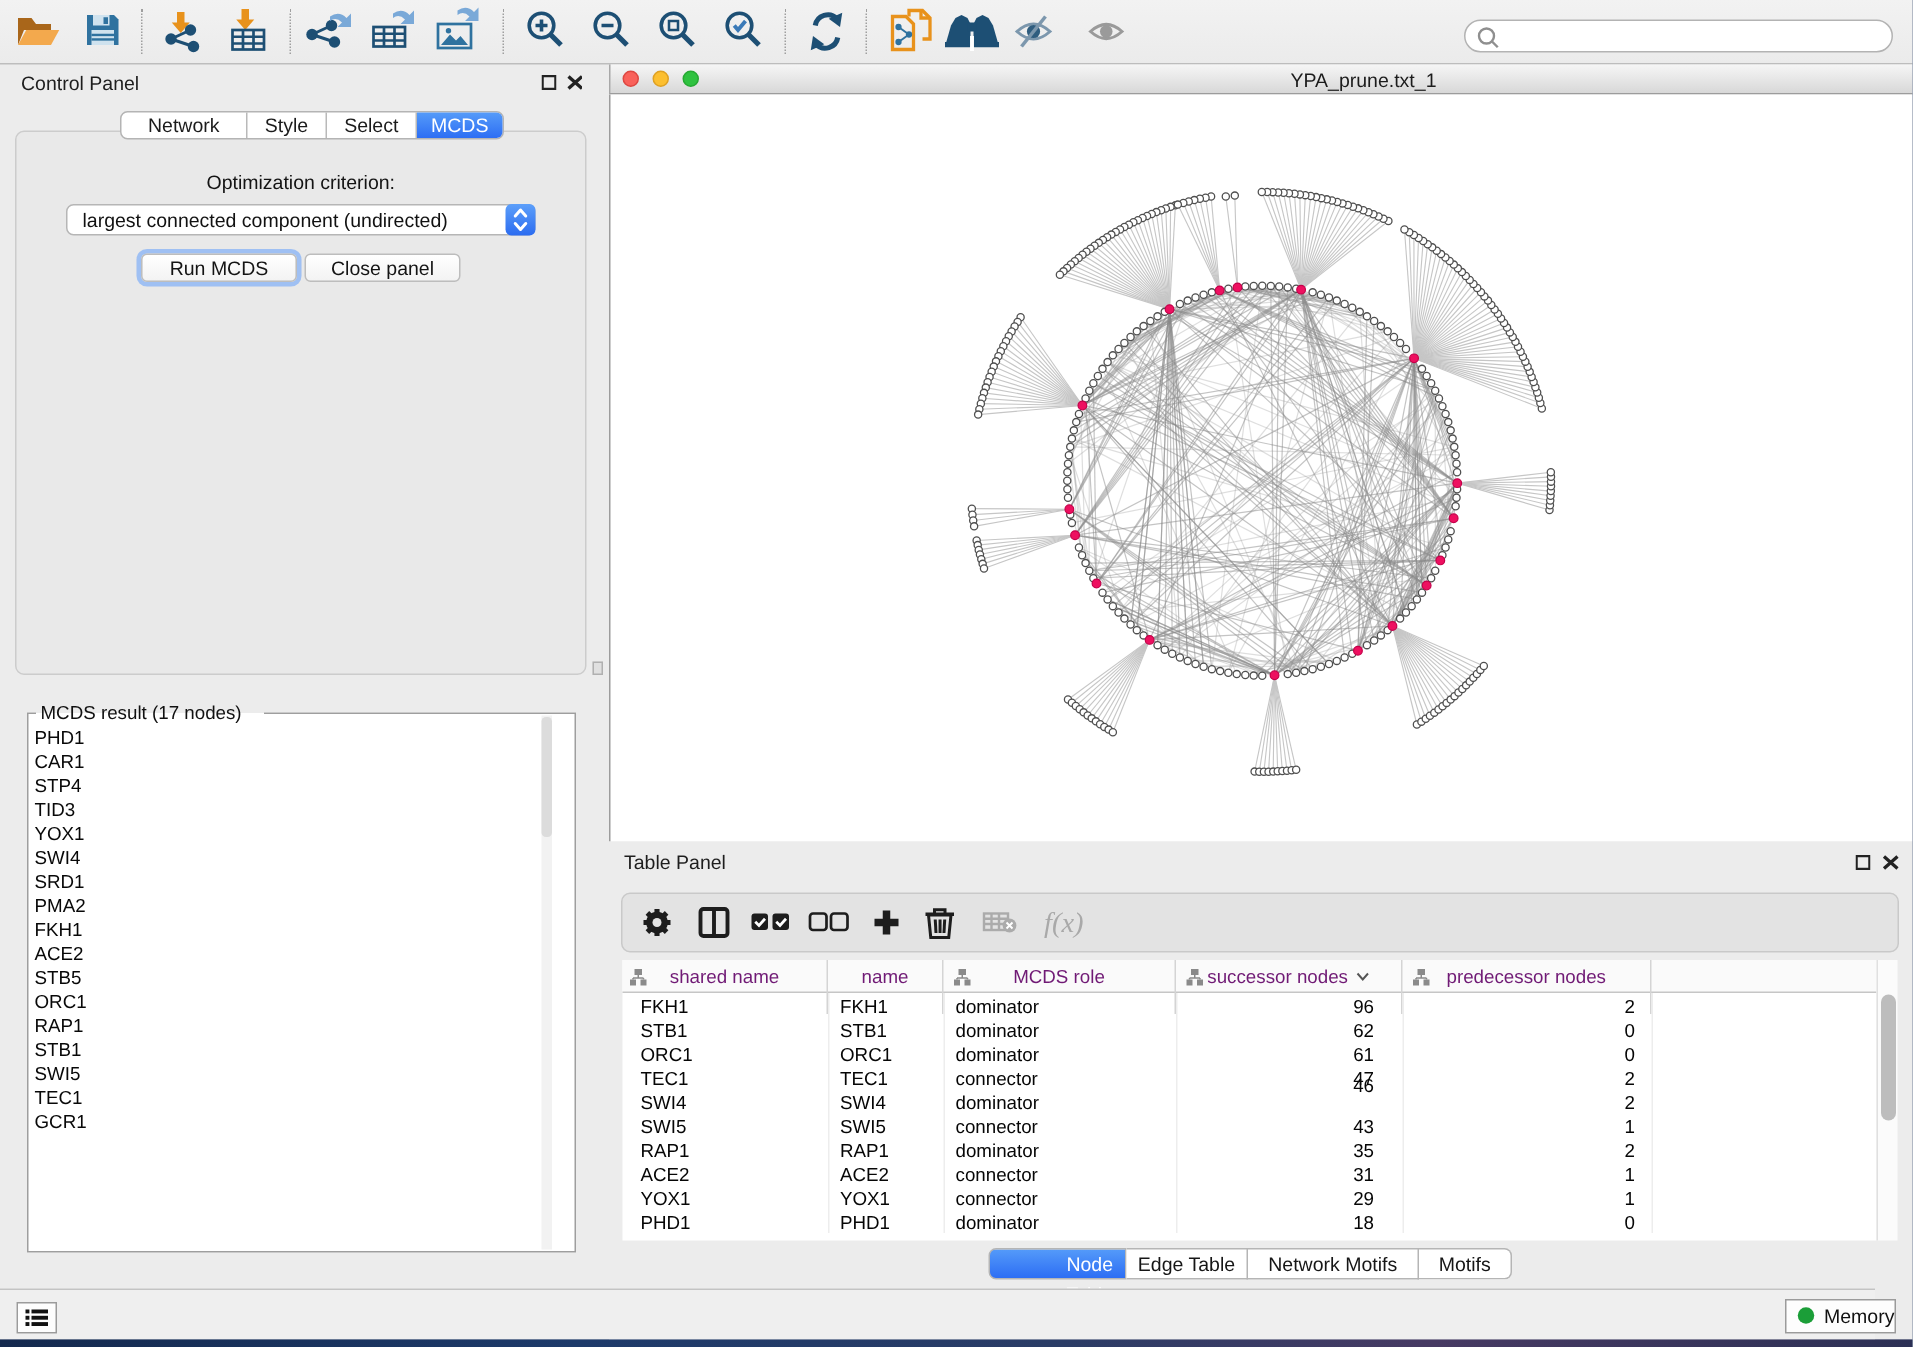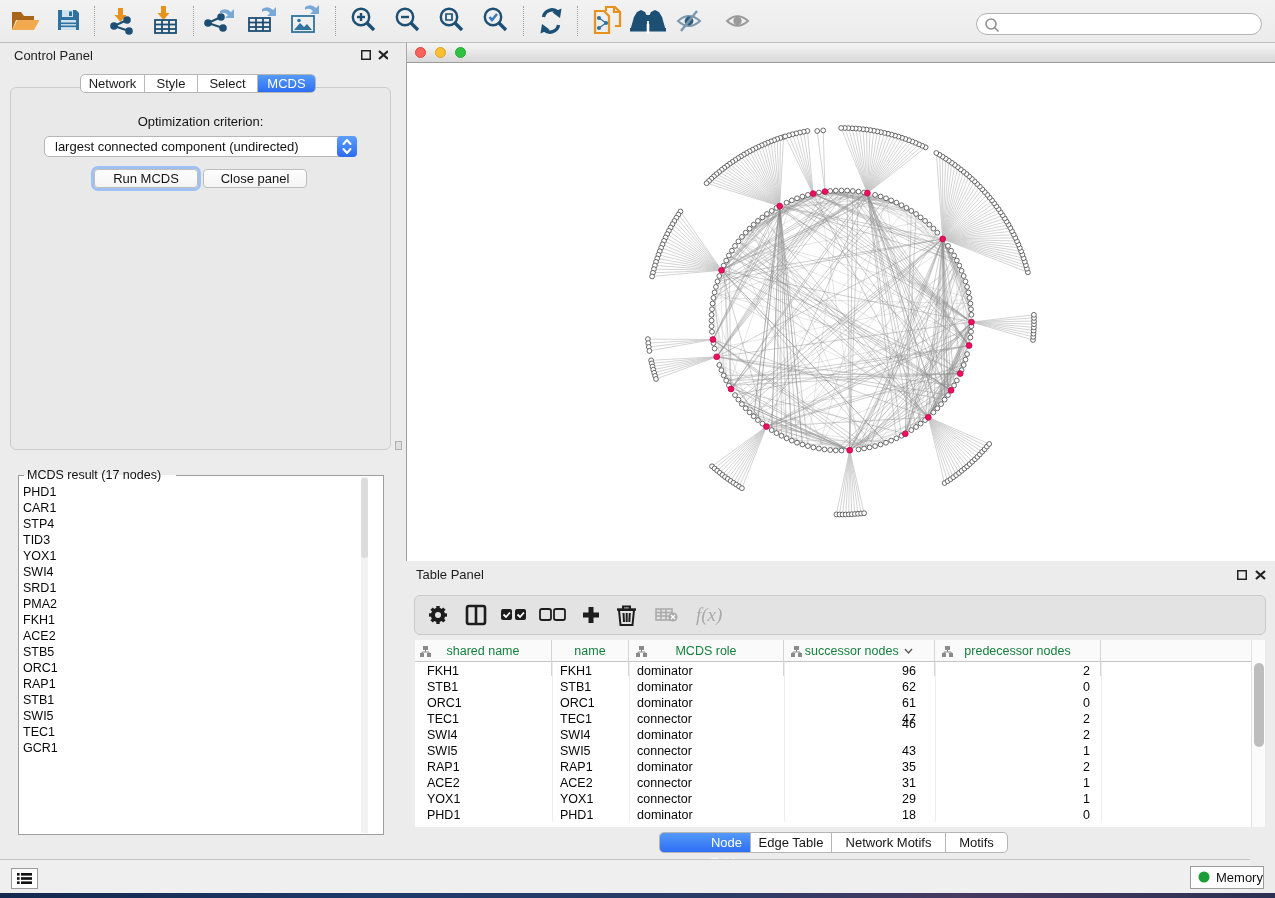--- a/index.html
+++ b/index.html
@@ -38,21 +38,21 @@
 #nettext { position:absolute; left:342px; top:3px; width:320px; text-align:center; font-size:13px; color:#1c1c1c; }
 #hgrip { position:absolute; left:428px; top:510px; width:9px; height:7px; background:#dcdcdc; border:1px solid #aeaeae; }
 .light { position:absolute; top:4px; width:11px; height:11px; border-radius:50%; }
 #canvas { position:absolute; left:406px; top:63px; width:869px; height:498px; background:#fff; border-left:1px solid #9c9c9c; }
 
 #tablepanel { position:absolute; left:406px; top:561px; width:869px; height:332px; background:#ececec; }
 #tptitle { position:absolute; left:10px; top:6px; font-size:13px; color:#1e1e1e; }
 #tptoolbar { position:absolute; left:8px; top:34px; width:852px; height:40px; background:#e3e3e3; border:1px solid #c9c9c9; border-radius:6px; }
 #tbl { position:absolute; left:9px; top:79px; width:836px; height:187px; background:#fff; }
 #tblhead { position:absolute; left:0; top:0; width:836px; height:22px; background:#fafafa; border-bottom:1px solid #c6c6c6; }
-.hcell { position:absolute; top:0; height:36px; font-size:12.5px; color:#15803d; text-align:center; line-height:22px; border-right:1px solid #d4d4d4; }
+.hcell { position:absolute; top:0; height:36px; font-size:12.5px; color:#701a75; text-align:center; line-height:22px; border-right:1px solid #d4d4d4; }
 .vline { position:absolute; top:22px; width:0; height:160px; border-left:1px solid #ededed; }
 .trow { position:absolute; font-size:12.5px; color:#060606; height:16px; line-height:16px; }
 #tscroll { position:absolute; left:845px; top:79px; width:14px; height:187px; background:#fbfbfb; border-left:1px solid #e0e0e0; }
 #tthumb { position:absolute; left:2px; top:23px; width:10px; height:84px; background:#bdbdbd; border-radius:5px; }
 .btab { position:absolute; top:271px; height:21px; font-size:13px; color:#161616; text-align:center; border:1px solid #b5b5b5; border-left:none; background:#fff; line-height:20px; }
 .btab.first { border-left:1px solid #b5b5b5; border-radius:5px 0 0 5px; }
 .btab.last { border-radius:0 5px 5px 0; }
 .btab.sel { background:linear-gradient(#549af9,#2d6ef4); color:#fff;padding-left:43px; }
 
 #statusbar { position:absolute; left:0; top:859px; width:1250px; height:34px; background:#efefef; border-top:1px solid #c3c3c3; }
@@ -222,21 +222,21 @@
 
   <div id="cptitle">Control Panel</div>
   <svg class="winbtn" style="left:361px" width="10" height="10">
       <rect x="0.75" y="0.75" width="8.5" height="8.5" fill="none" stroke="#222" stroke-width="1.5"></rect>
     </svg>
   <svg class="winbtn" style="left:378px" width="11" height="10">
       <path d="M1 1 L10 9 M10 1 L1 9" stroke="#222" stroke-width="2.2"></path>
     </svg>
   <div id="tabpanel"></div>
   <div class="tabs">
-    <div class="tab" style="width:64px">Network</div>
+    <div class="tab" style="width:84px">Network</div>
     <div class="tab" style="width:53px">Style</div>
     <div class="tab" style="width:60px">Select</div>
     <div class="tab sel" style="width:57px">MCDS</div>
   </div>
   <div id="dropdown">largest connected component (undirected)
     <div id="ddbtn"><svg width="20" height="21">
       <path d="M6.5 8 l3.5 -4 3.5 4" stroke="#fff" stroke-width="2" fill="none" stroke-linecap="round" stroke-linejoin="round"></path>
       <path d="M6.5 13 l3.5 4 3.5 -4" stroke="#fff" stroke-width="2" fill="none" stroke-linecap="round" stroke-linejoin="round"></path>
     </svg></div>
   </div>
@@ -250,20 +250,21 @@
   <div id="mcdslist">PHD1<br>CAR1<br>STP4<br>TID3<br>YOX1<br>SWI4<br>SRD1<br>PMA2<br>FKH1<br>ACE2<br>STB5<br>ORC1<br>RAP1<br>STB1<br>SWI5<br>TEC1<br>GCR1</div>
   <div id="fsscroll">
       <div id="fsthumb"></div>
     </div>
   <div id="vsplit-grip"></div>
 
   <div id="nettitle">
     <div class="light" style="left:8px;background:#f9615a;border:1px solid #dd4741"></div>
     <div class="light" style="left:28px;background:#fcbf30;border:1px solid #dfa123"></div>
     <div class="light" style="left:48px;background:#2fc240;border:1px solid #27a933"></div>
+    <div id="nettext">YPA_prune.txt_1</div>
     <div id="hgrip"></div>
   </div>
   <div id="canvas">
       <svg width="869" height="497" viewBox="0 0 869 497" style="position:absolute;left:0;top:0">
 <g stroke="#898989" stroke-width="0.8" stroke-opacity="0.5">
 <line x1="372.7" y1="143.1" x2="346.7" y2="353.3"></line>
 <line x1="372.7" y1="143.1" x2="350.9" y2="357.1"></line>
 <line x1="372.7" y1="143.1" x2="364.7" y2="367.1"></line>
 <line x1="372.7" y1="143.1" x2="369.5" y2="370.1"></line>
 <line x1="372.7" y1="143.1" x2="374.5" y2="372.8"></line>

